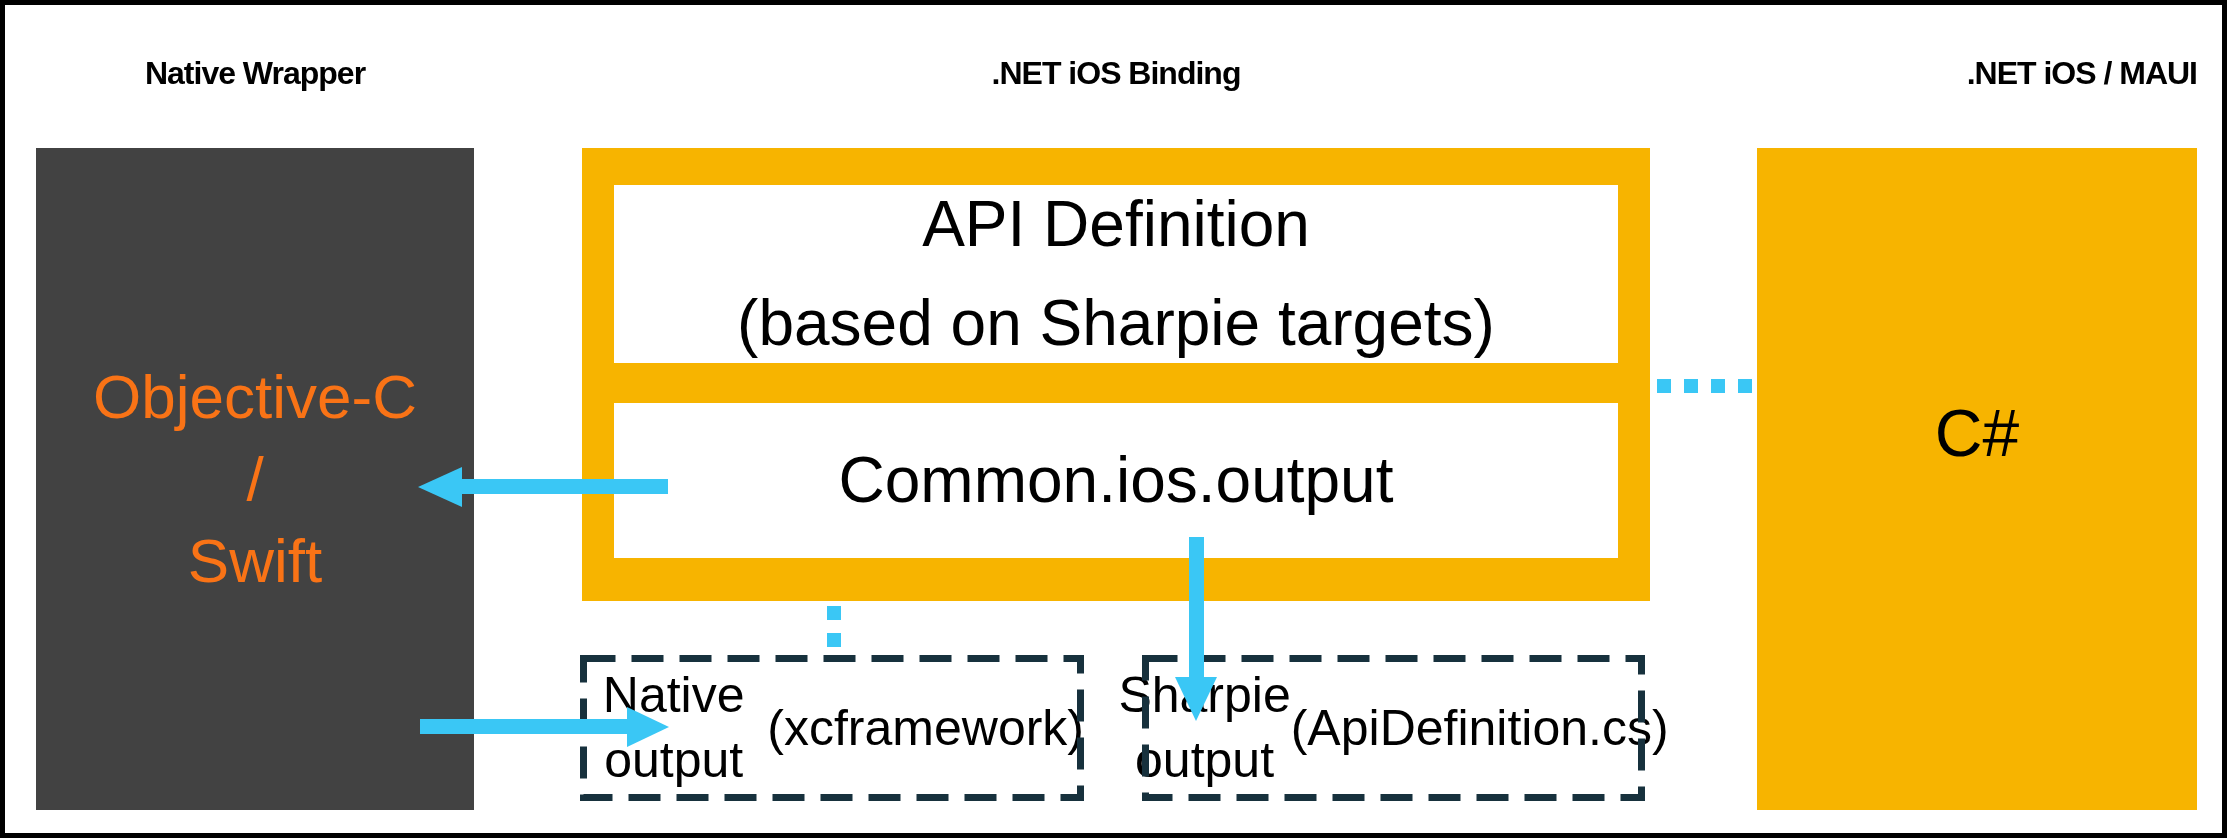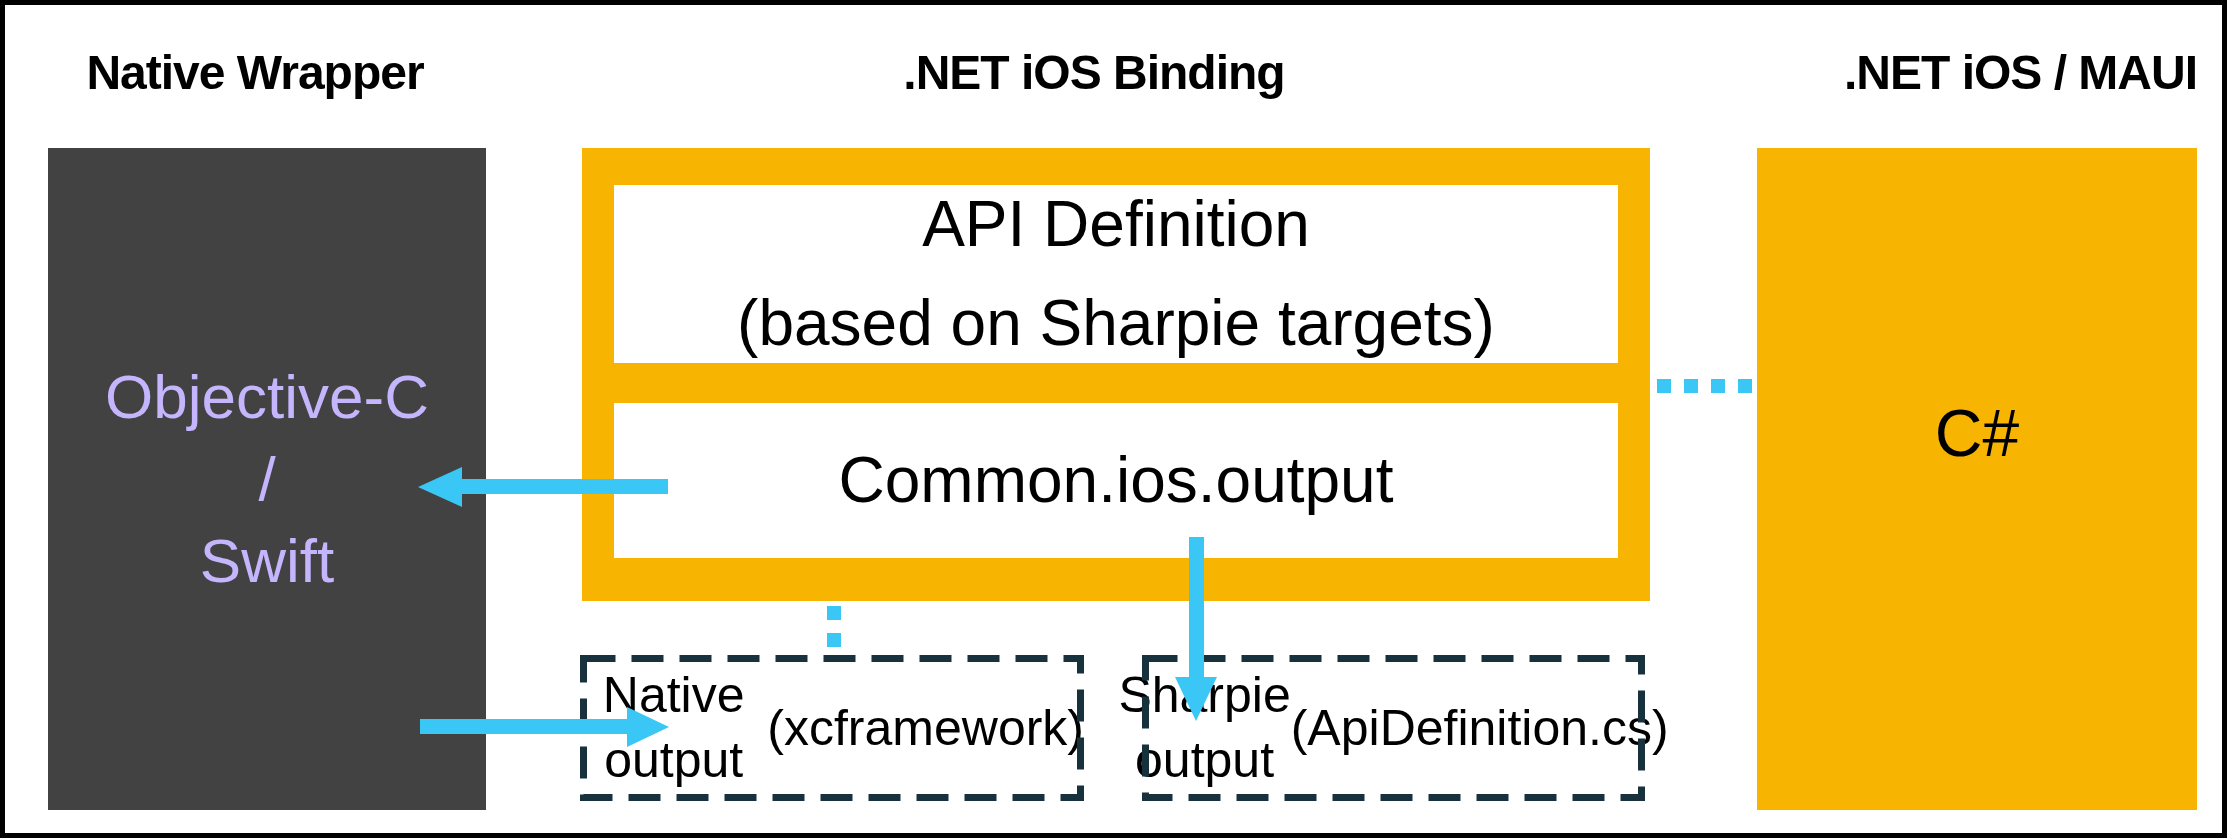--- a/index.html
+++ b/index.html
@@ -20,37 +20,36 @@
   }
   .abs { position: absolute; }
 
   
   .col-header {
     position: absolute;
     top: 40px;
     height: 56px;
     line-height: 56px;
     text-align: center;
-    font-size: 48px;
+    font-size: 32px;
     font-weight: 700;
     letter-spacing: -1px;
     color: var(--text, #000000);
     white-space: nowrap;
   }
 
   
   .native-box {
     left: 31px; top: 143px; width: 438px; height: 662px;
     background: var(--dark-gray, #424242);
     display: flex; flex-direction: column;
     align-items: center; justify-content: center;
-    color: #c4b5fd;
+    color: #f97316;
     font-size: 62px; font-weight: 300; line-height: 1.32;
     text-align: center;
-    margin-left: 12px;
   }
 
   
   .binding-box {
     left: 577px; top: 143px; width: 1068px; height: 453px;
     background: var(--amber, #F7B400);
   }
   .inner-white {
     position: absolute;
     left: 32px; width: 1004px;
@@ -123,21 +122,21 @@
     background: repeating-linear-gradient(180deg,
       var(--cyan, #3AC7F5) 0 14px, transparent 14px 27px);
   }
 </style>
 </head>
 <body>
 
 <div class="stage">
 
   <div class="col-header" style="left:31px; width:438px;">Native Wrapper</div>
-  <div class="col-header" style="left:555px; width:1068px;">.NET iOS Binding</div>
+  <div class="col-header" style="left:577px; width:1068px;">.NET iOS Binding</div>
   <div class="col-header" style="left:1752px; width:440px;text-align:right;">.NET iOS / MAUI</div>
 
   <div class="abs native-box">
     <div>Objective-C</div>
     <div>/</div>
     <div>Swift</div>
   </div>
 
   <div class="abs binding-box">
     <div class="inner-white api">

